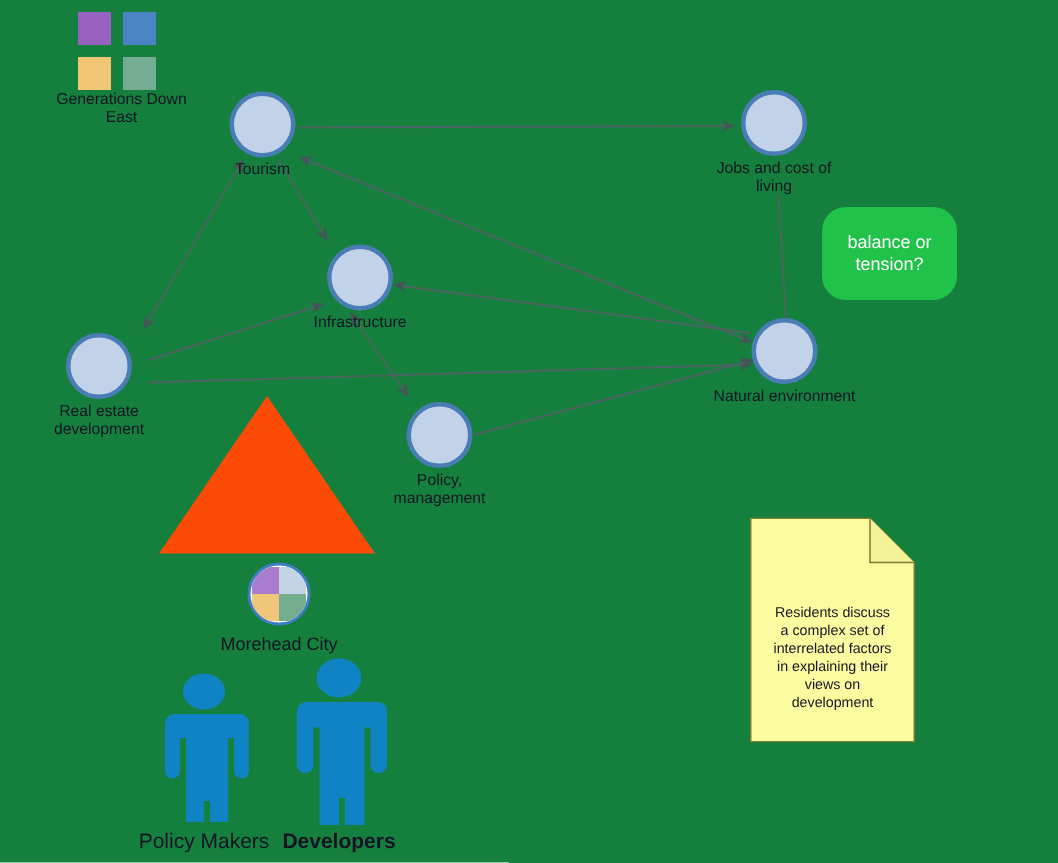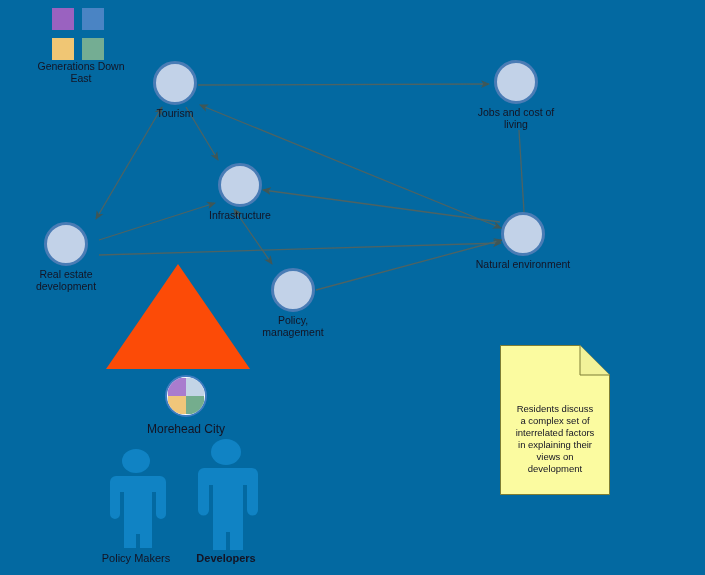--- a/index.html
+++ b/index.html
@@ -4,21 +4,21 @@
 <style>
   html, body {
     margin: 0;
     padding: 0;
     background: #ffffff;
   }
   #canvas {
     position: relative;
     width: 705px;
     height: 575px;
-    background: #0369a1;
+    background: #15803d;
     font-family: "Liberation Sans", sans-serif;
     overflow: hidden;
   }
   #edges {
     position: absolute;
     left: 0;
     top: 0;
     width: 705px;
     height: 575px;
   }
@@ -156,21 +156,21 @@
     white-space: pre;
   }
 
   
   .person { position: absolute; }
   .person .plabel {
     position: absolute;
     left: 50%;
     transform: translateX(-50%);
     white-space: pre;
-    font-size: 11px;
+    font-size: 14px;
     color: #141424;
     text-align: center;
   }
 
   
   #note {
     position: absolute;
     left: 452px;
     top: 345px;
     width: 110px;
@@ -265,20 +265,24 @@
     <div class="disc"></div>
     <div class="nlabel">Policy,
 management</div>
   </div>
 
   <div class="node" style="left:501px; top:212px;">
     <div class="disc"></div>
     <div class="nlabel">Natural environment</div>
   </div>
 
+  <div id="callout">
+    <span>balance or
+tension?</span>
+  </div>
 
   <div id="triangle">
     <div class="tri"></div>
   </div>
 
   <div id="morehead">
     <div class="pie">
       <div class="q tl"></div>
       <div class="q tr"></div>
       <div class="q bl"></div>

